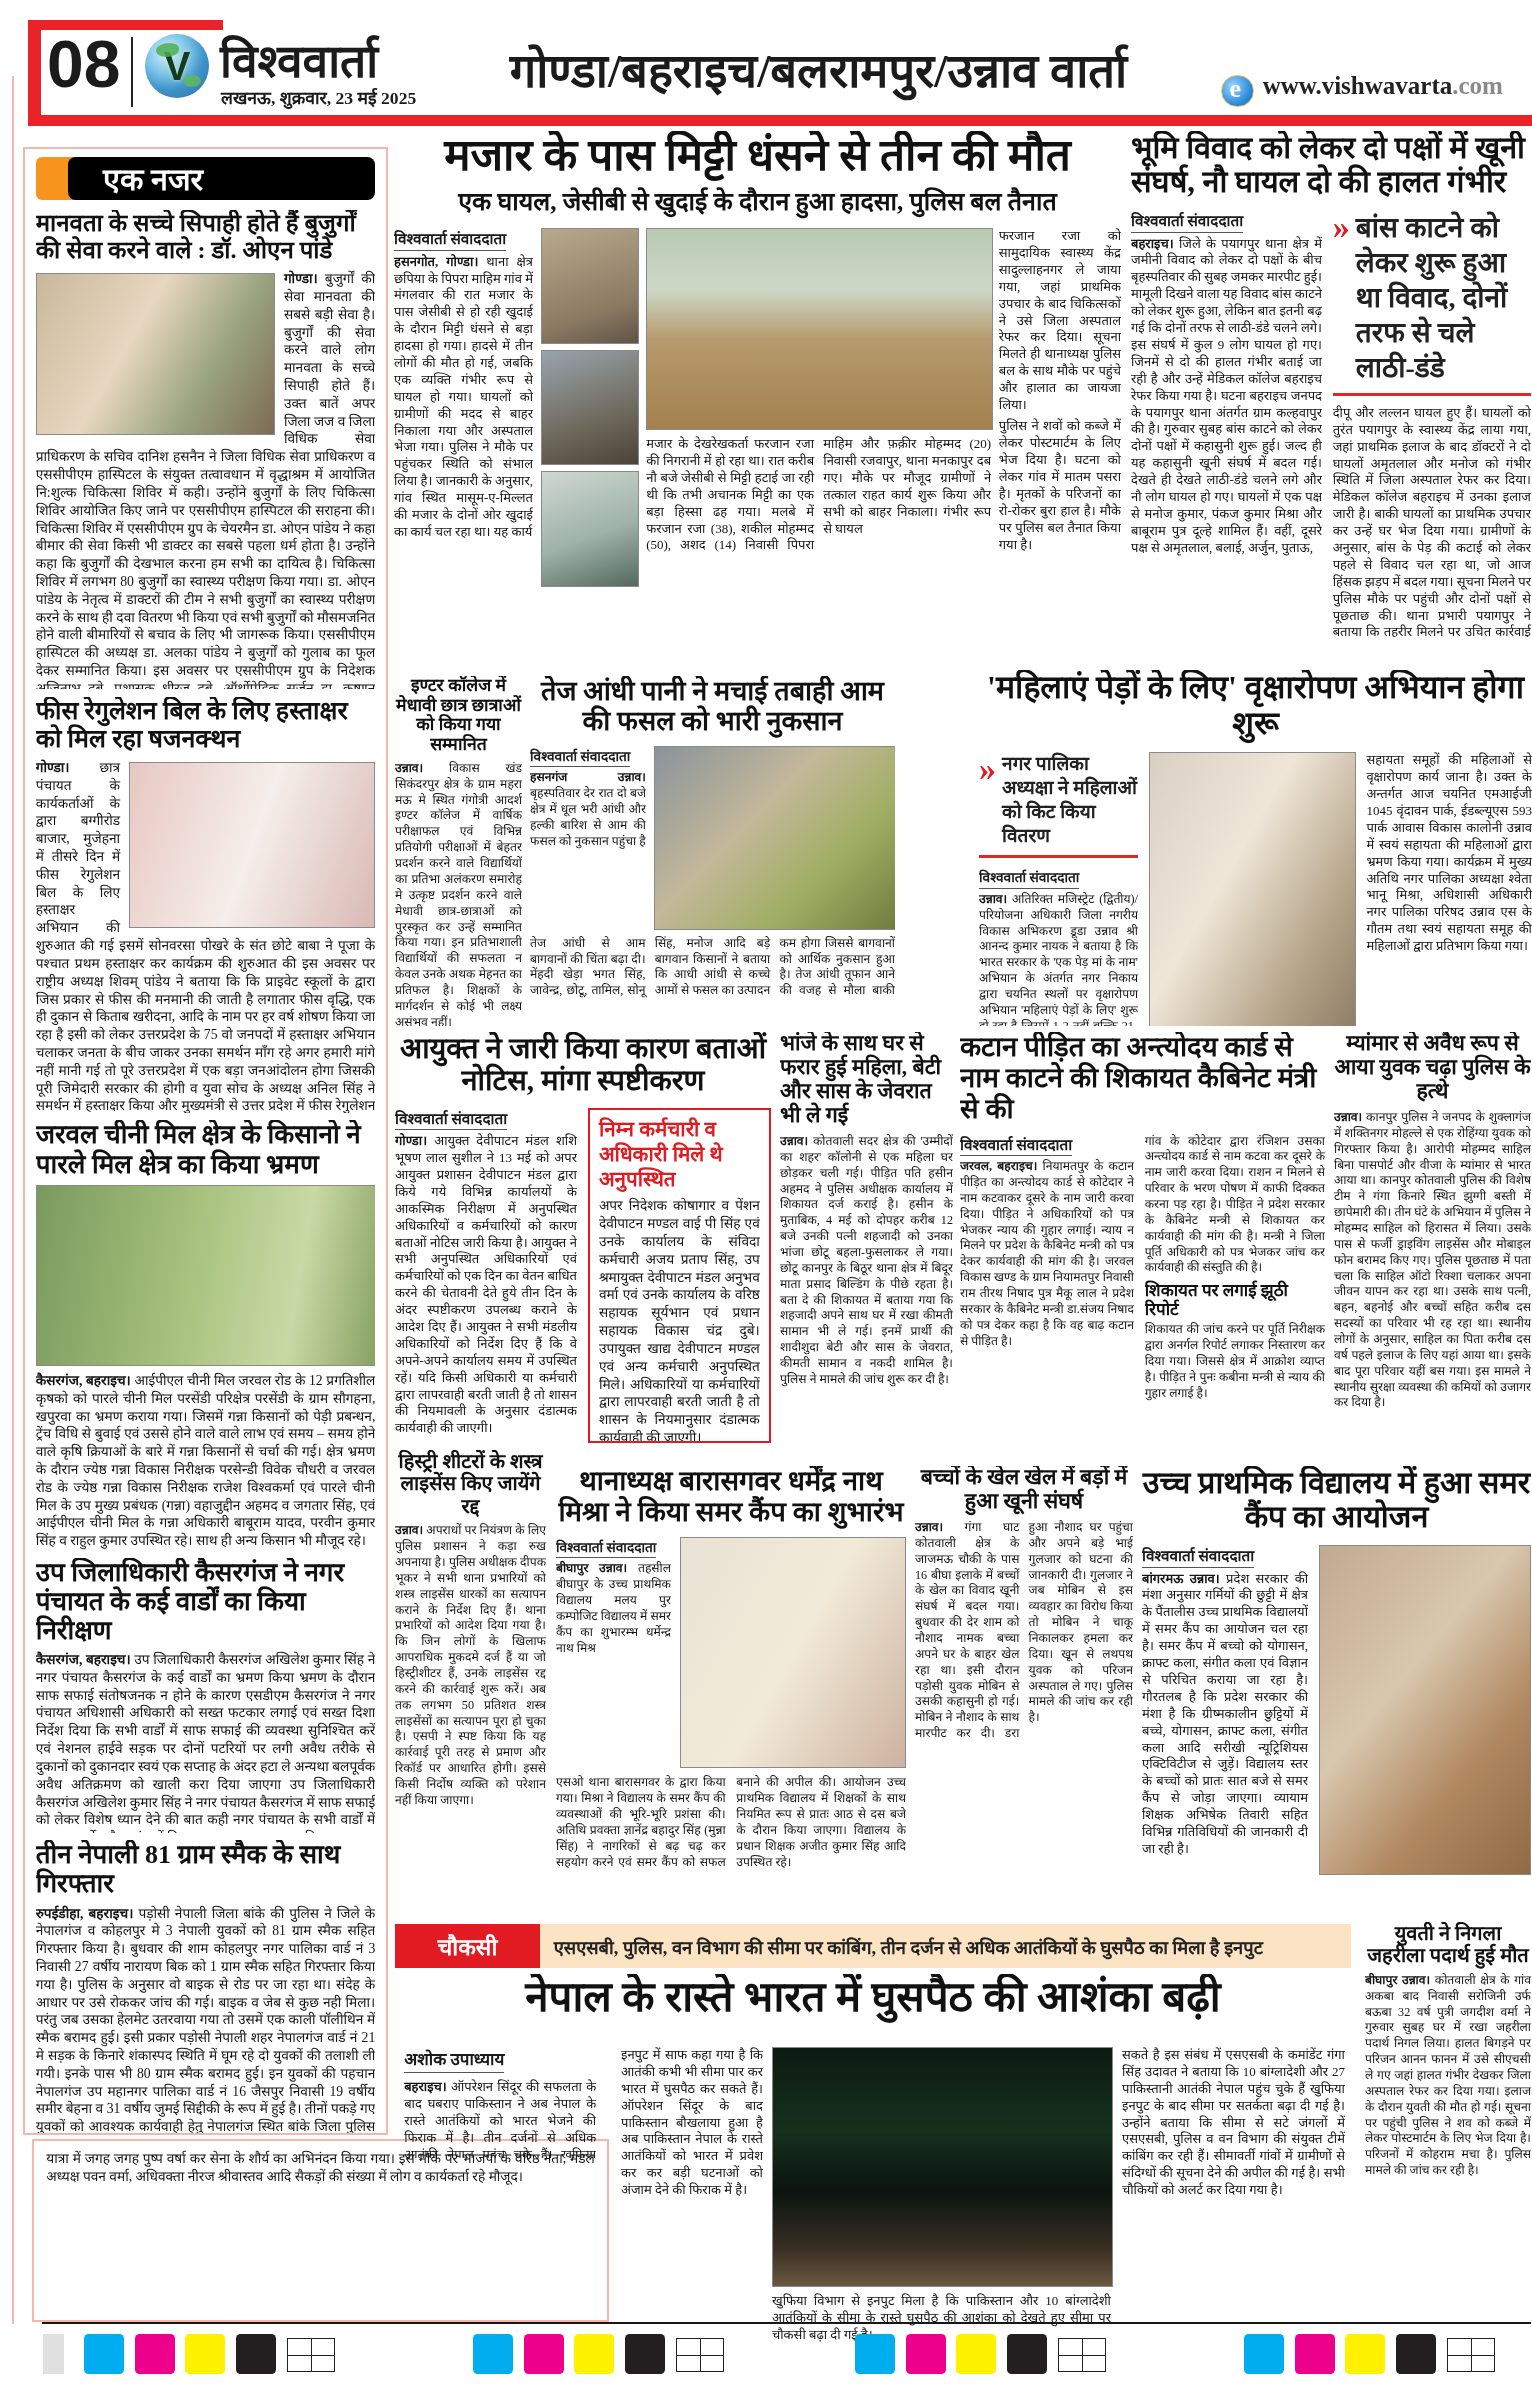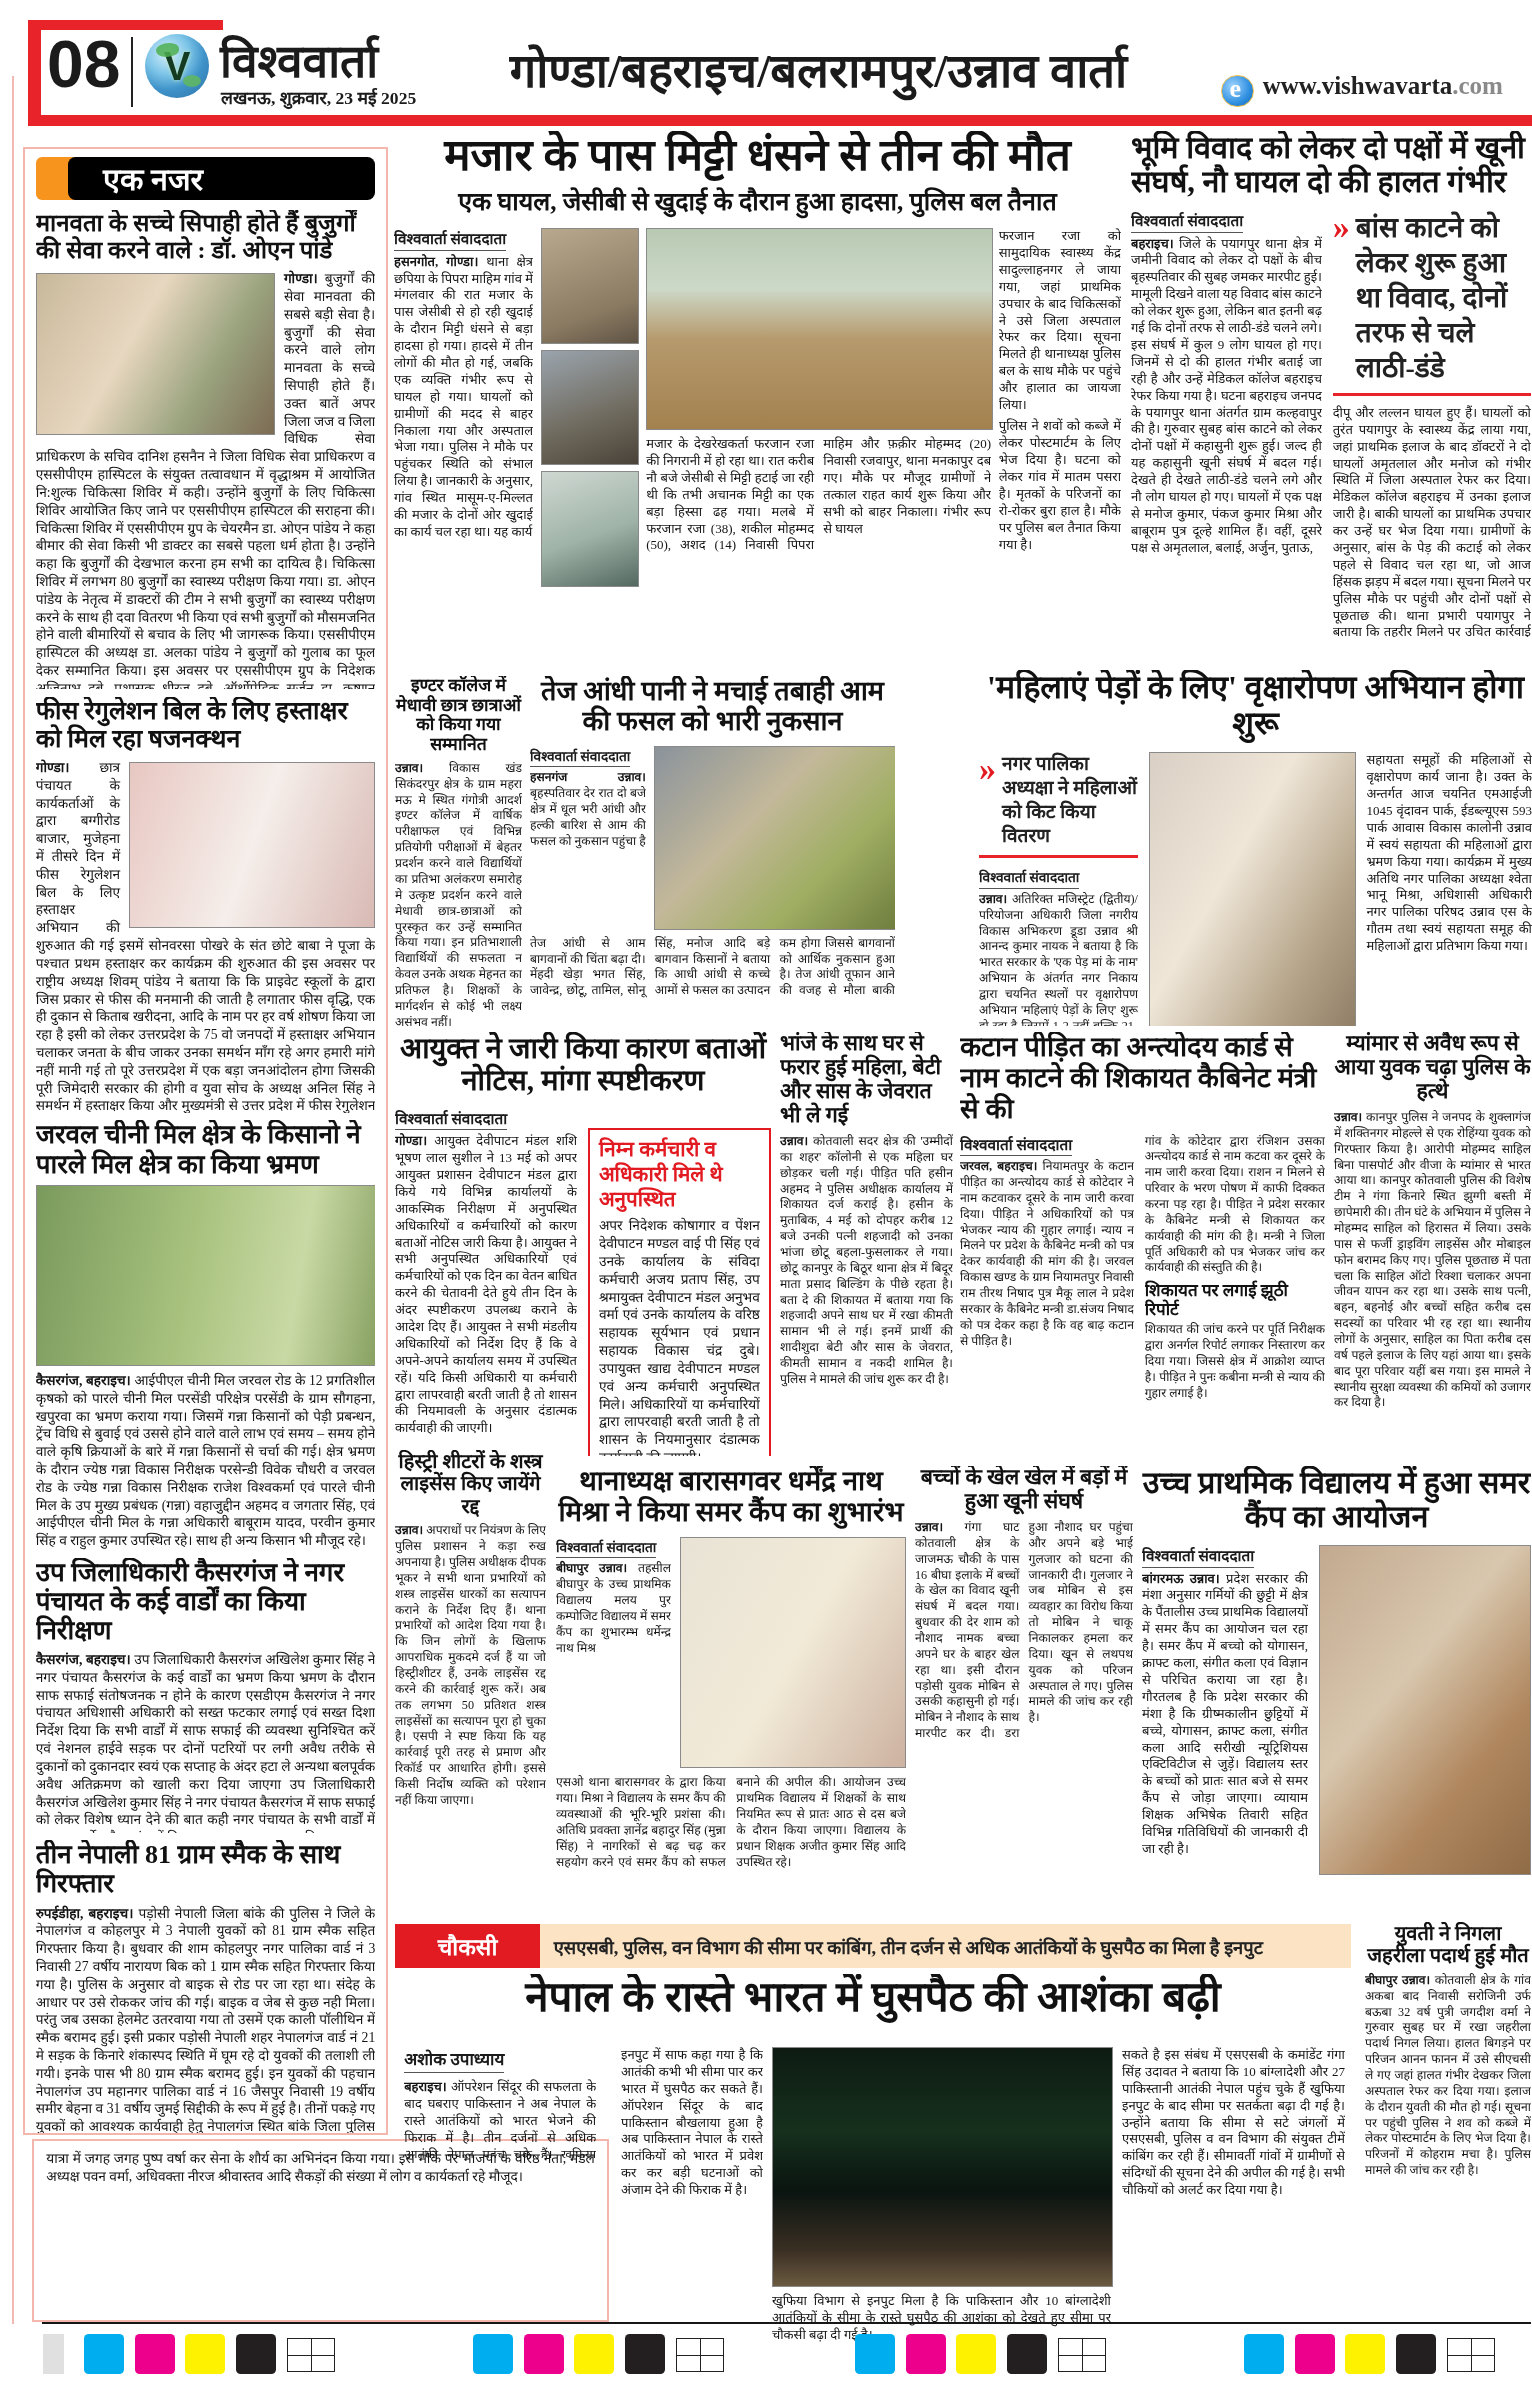--- a/index.html
+++ b/index.html
@@ -228,21 +228,21 @@
   </div>
 
   <div class="abs clip" style="left:395px;top:1032px;width:376px;height:424px;">
     <div class="hl ctr" style="font-size:29px;">आयुक्त ने जारी किया कारण बताओं नोटिस, मांगा स्पष्टीकरण</div>
     <div style="display:flex;gap:10.7px;margin-top:10.7px;height:336px;">
       <div style="width:182px;" class="clip">
         <span class="byline">विश्ववार्ता संवाददाता</span>
         <div class="body-txt"><strong class="dl">गोण्डा।</strong>
         <span>आयुक्त देवीपाटन मंडल शशि भूषण लाल सुशील ने 13 मई को अपर आयुक्त प्रशासन देवीपाटन मंडल द्वारा किये गये विभिन्न कार्यालयों के आकस्मिक निरीक्षण में अनुपस्थित अधिकारियों व कर्मचारियों को कारण बताओं नोटिस जारी किया है। आयुक्त ने सभी अनुपस्थित अधिकारियों एवं कर्मचारियों को एक दिन का वेतन बाधित करने की चेतावनी देते हुये तीन दिन के अंदर स्पष्टीकरण उपलब्ध कराने के आदेश दिए हैं। आयुक्त ने सभी मंडलीय अधिकारियों को निर्देश दिए हैं कि वे अपने-अपने कार्यालय समय में उपस्थित रहें। यदि किसी अधिकारी या कर्मचारी द्वारा लापरवाही बरती जाती है तो शासन की नियमावली के अनुसार दंडात्मक कार्यवाही की जाएगी।</span></div>
       </div>
-      <div class="rbox clip" style="flex:1;height:316px;margin-top:20px;">
+      <div class="rbox clip" style="flex:1;height:316px;">
         <h4>निम्न कर्मचारी व अधिकारी मिले थे अनुपस्थित</h4>
         <div class="body-txt" style="font-size:13.7px;">अपर निदेशक कोषागार व पेंशन देवीपाटन मण्डल वाई पी सिंह एवं उनके कार्यालय के संविदा कर्मचारी अजय प्रताप सिंह, उप श्रमायुक्त देवीपाटन मंडल अनुभव वर्मा एवं उनके कार्यालय के वरिष्ठ सहायक सूर्यभान एवं प्रधान सहायक विकास चंद्र दुबे। उपायुक्त खाद्य देवीपाटन मण्डल एवं अन्य कर्मचारी अनुपस्थित मिले। अधिकारियों या कर्मचारियों द्वारा लापरवाही बरती जाती है तो शासन के नियमानुसार दंडात्मक कार्यवाही की जाएगी।</div>
       </div>
     </div>
   </div>
 
   <div class="abs clip" style="left:780px;top:1032px;width:173px;height:424px;">
     <div class="hl" style="font-size:21.4px;margin-bottom:6.1px;">भांजे के साथ घर से फरार हुई महिला, बेटी और सास के जेवरात भी ले गई</div>
     <div class="body-sm"><strong class="dl">उन्नाव।</strong>
     <span>कोतवाली सदर क्षेत्र की 'उम्मीदों का शहर' कॉलोनी से एक महिला घर छोड़कर चली गई। पीड़ित पति हसीन अहमद ने पुलिस अधीक्षक कार्यालय में शिकायत दर्ज कराई है। हसीन के मुताबिक, 4 मई को दोपहर करीब 12 बजे उनकी पत्नी शहजादी को उनका भांजा छोटू बहला-फुसलाकर ले गया। छोटू कानपुर के बिठूर थाना क्षेत्र में बिदूर माता प्रसाद बिल्डिंग के पीछे रहता है। बता दे की शिकायत में बताया गया कि शहजादी अपने साथ घर में रखा कीमती सामान भी ले गई। इनमें प्रार्थी की शादीशुदा बेटी और सास के जेवरात, कीमती सामान व नकदी शामिल है। पुलिस ने मामले की जांच शुरू कर दी है।</span></div>

